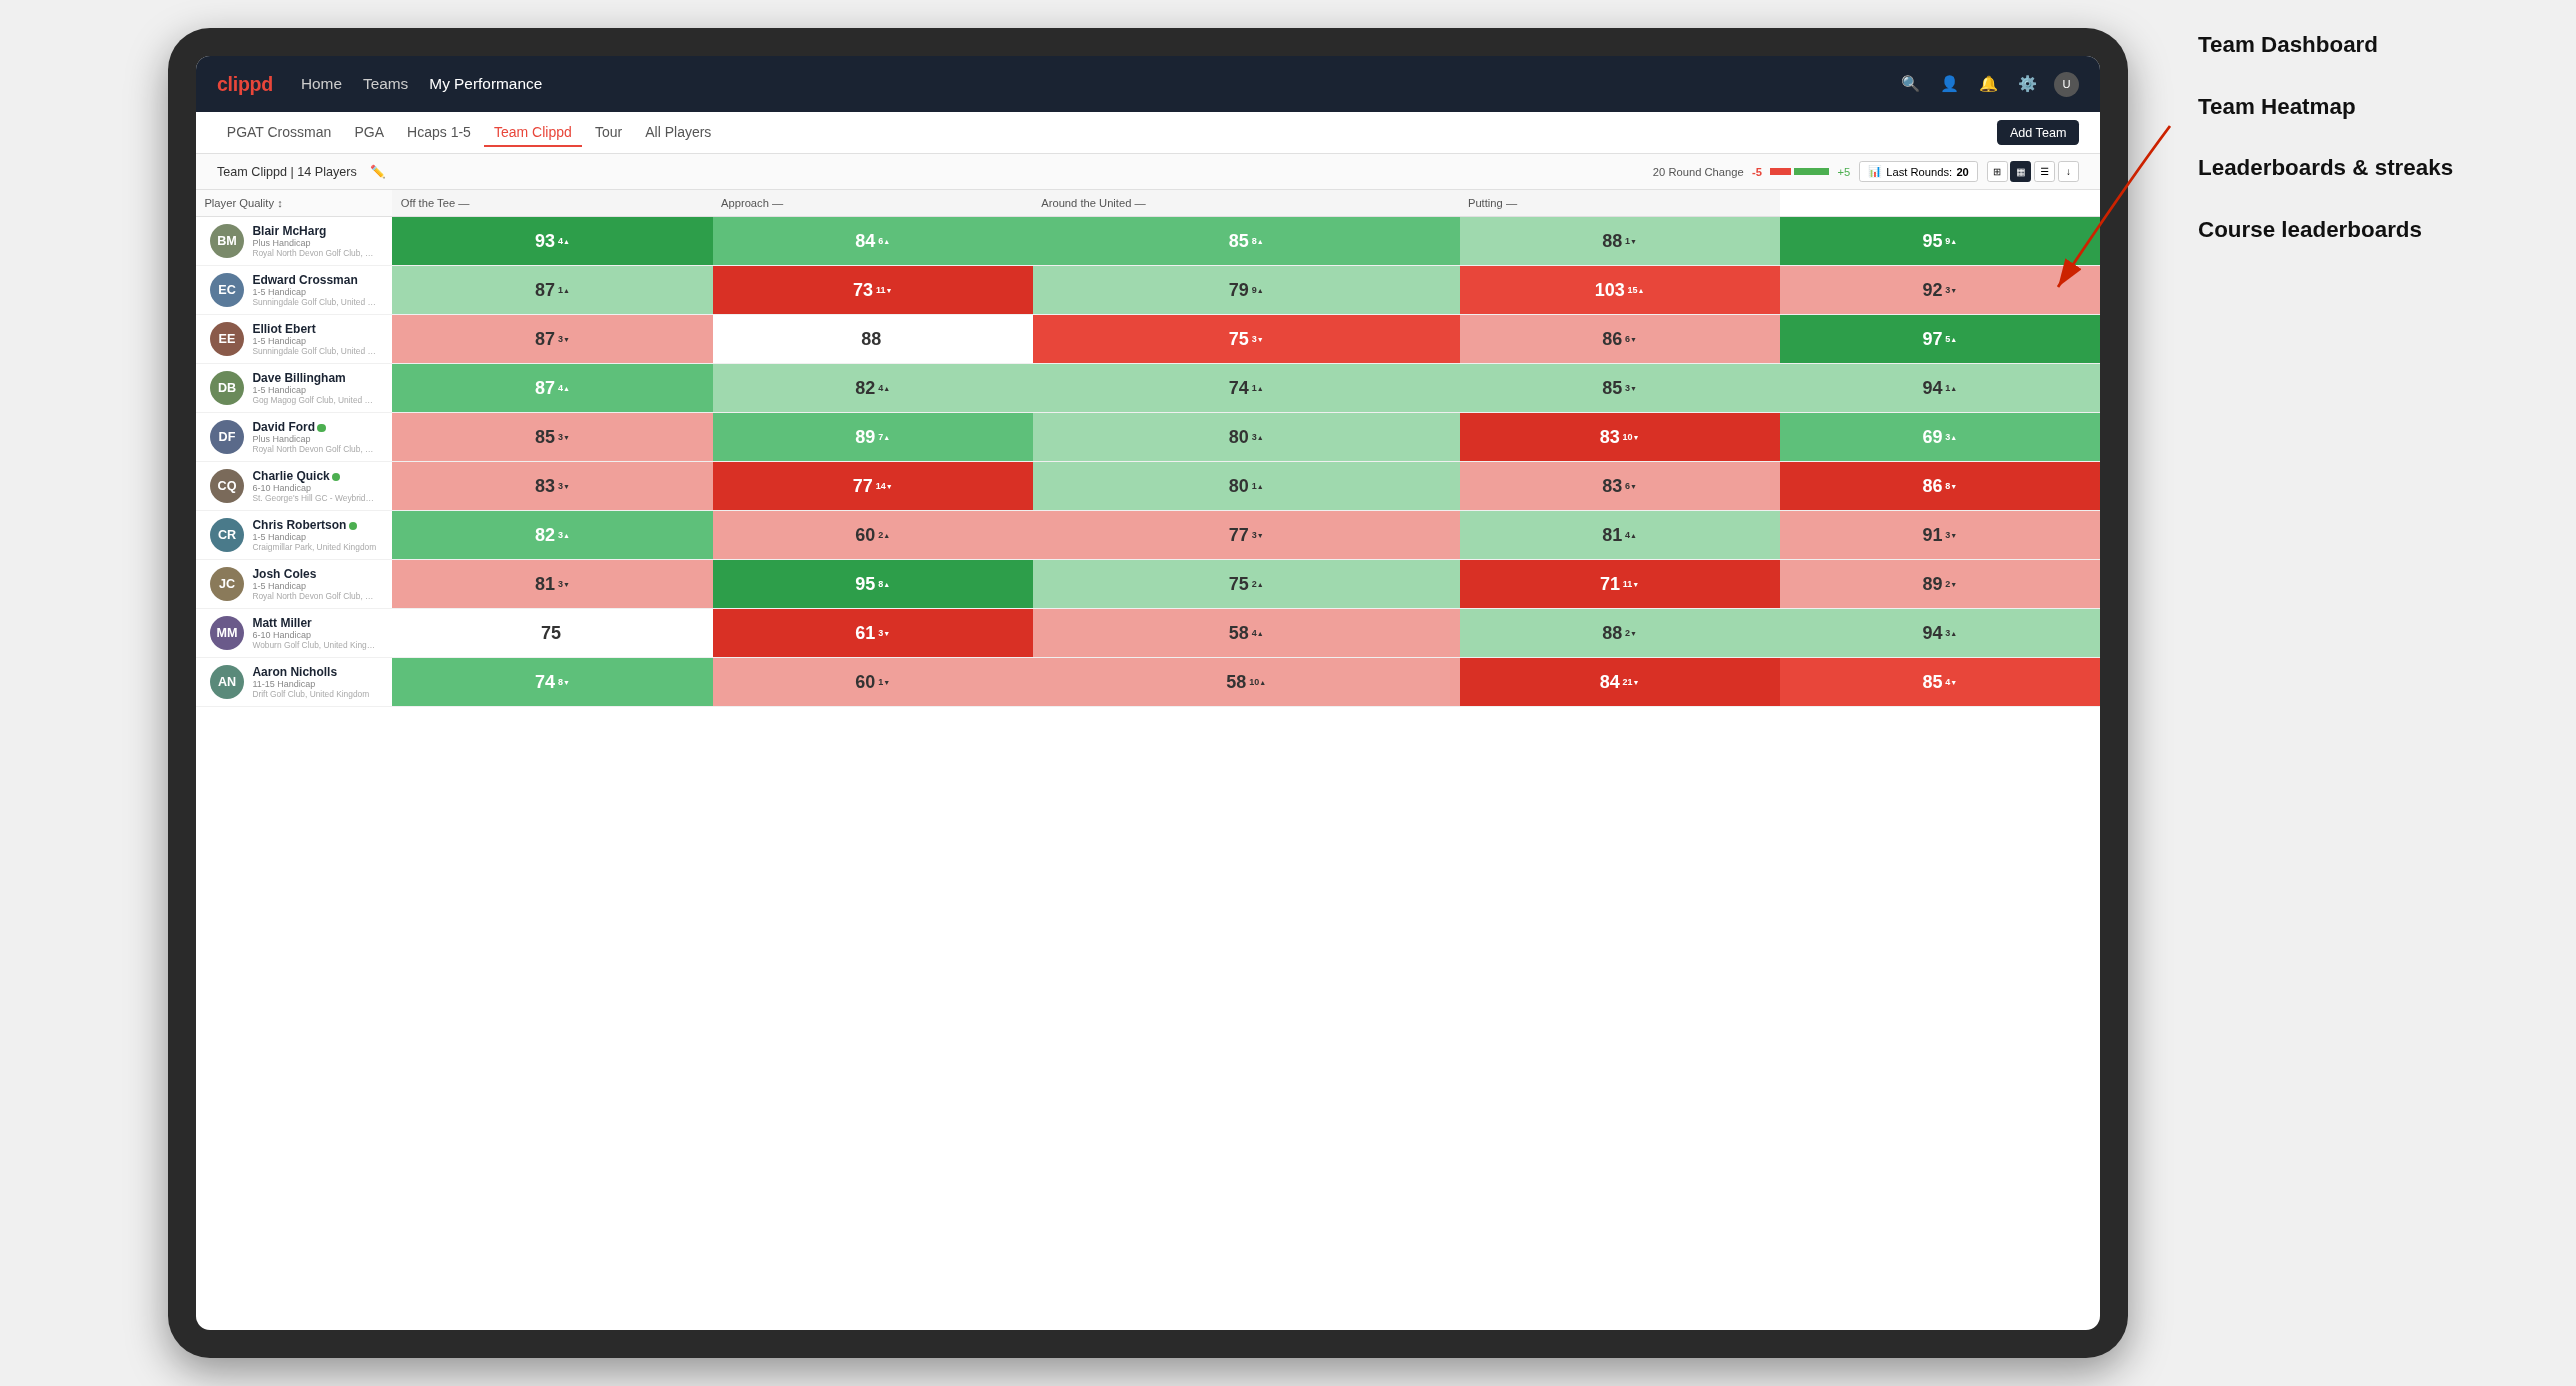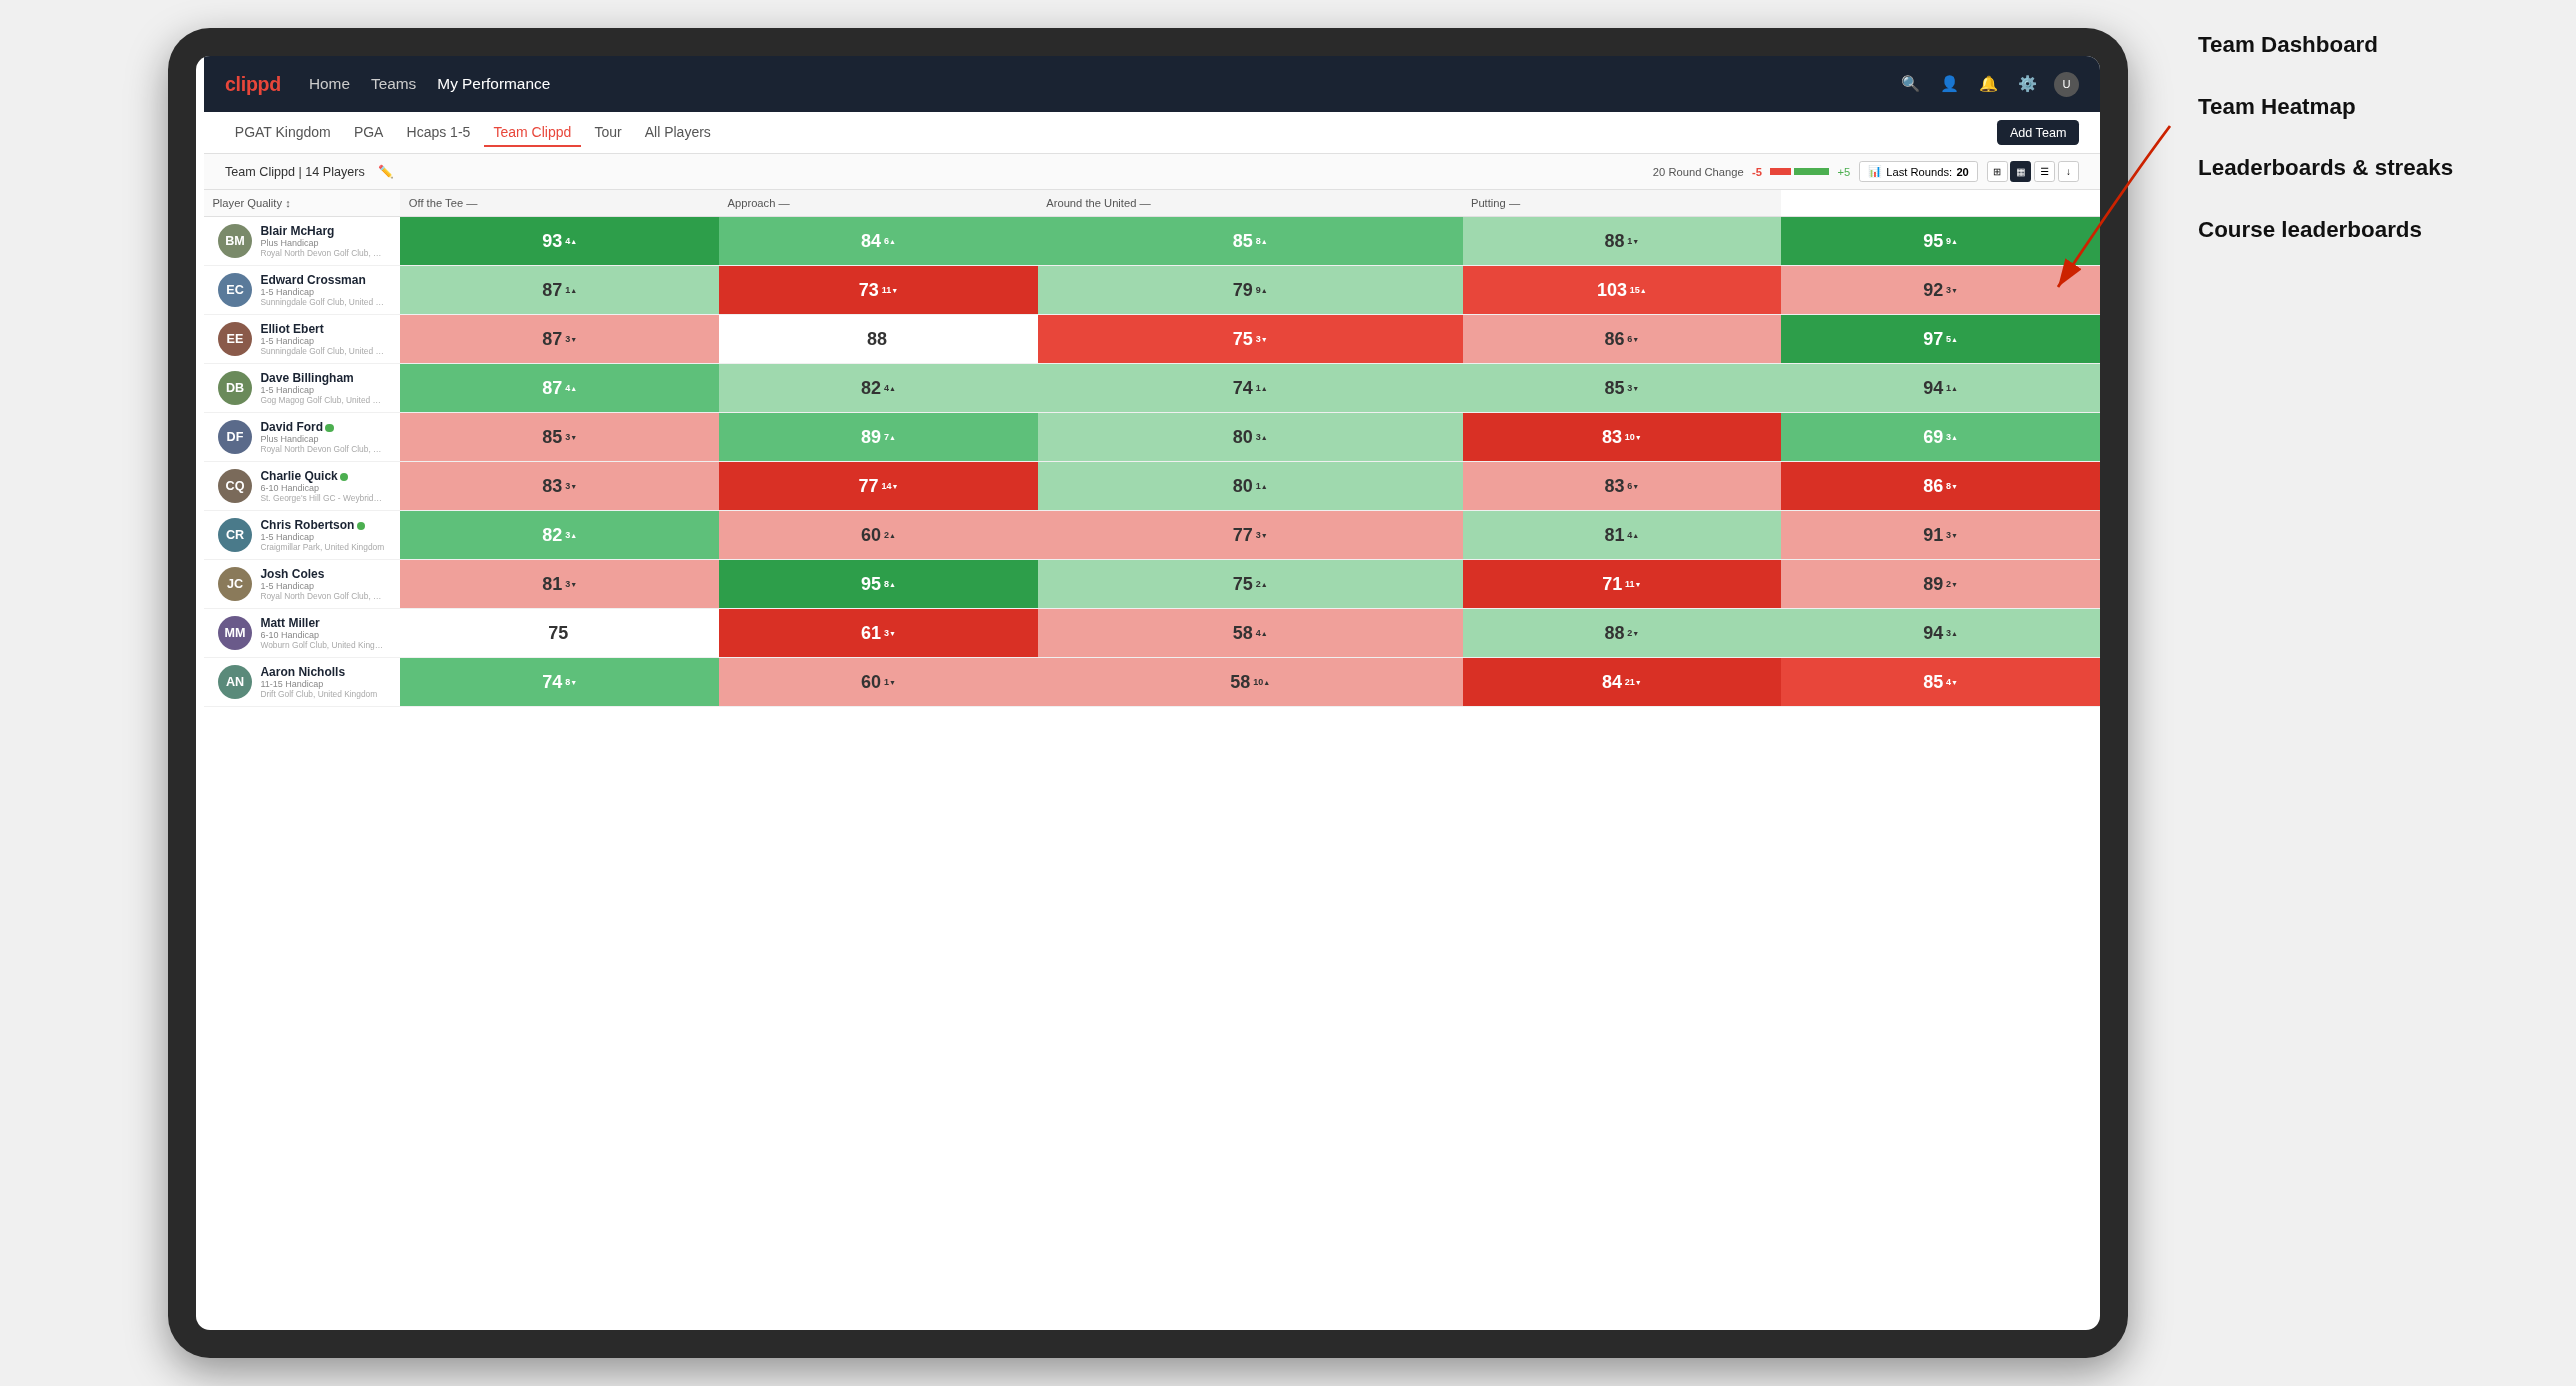--- a/index.html
+++ b/index.html
@@ -53,21 +53,20 @@
     }
 
     .tablet-screen {
       width: 100%;
       height: 100%;
       background: #fff;
       border-radius: 14px;
       overflow: hidden;
       display: flex;
       flex-direction: column;
-      padding-left: 8px;
     }
 
     
     .navbar {
       background: #1a2332;
       height: 56px;
       display: flex;
       align-items: center;
       padding: 0 21px;
       flex-shrink: 0;
@@ -354,21 +353,21 @@
         <div class="nav-icon-btn">🔍</div>
         <div class="nav-icon-btn">👤</div>
         <div class="nav-icon-btn">🔔</div>
         <div class="nav-icon-btn">⚙️</div>
         <div class="nav-avatar">U</div>
       </div>
     </div>
 
     <div class="subnav">
       <div class="subnav-links">
-        <span class="subnav-link">PGAT Kingdom</span>
+        <span class="subnav-link">PGAT Crossman</span>
         <span class="subnav-link">PGA</span>
         <span class="subnav-link">Hcaps 1-5</span>
         <span class="subnav-link active">Team Clippd</span>
         <span class="subnav-link">Tour</span>
         <span class="subnav-link">All Players</span>
       </div>
       <button class="add-team-btn">Add Team</button>
     </div>
 
     <div class="teambar">

